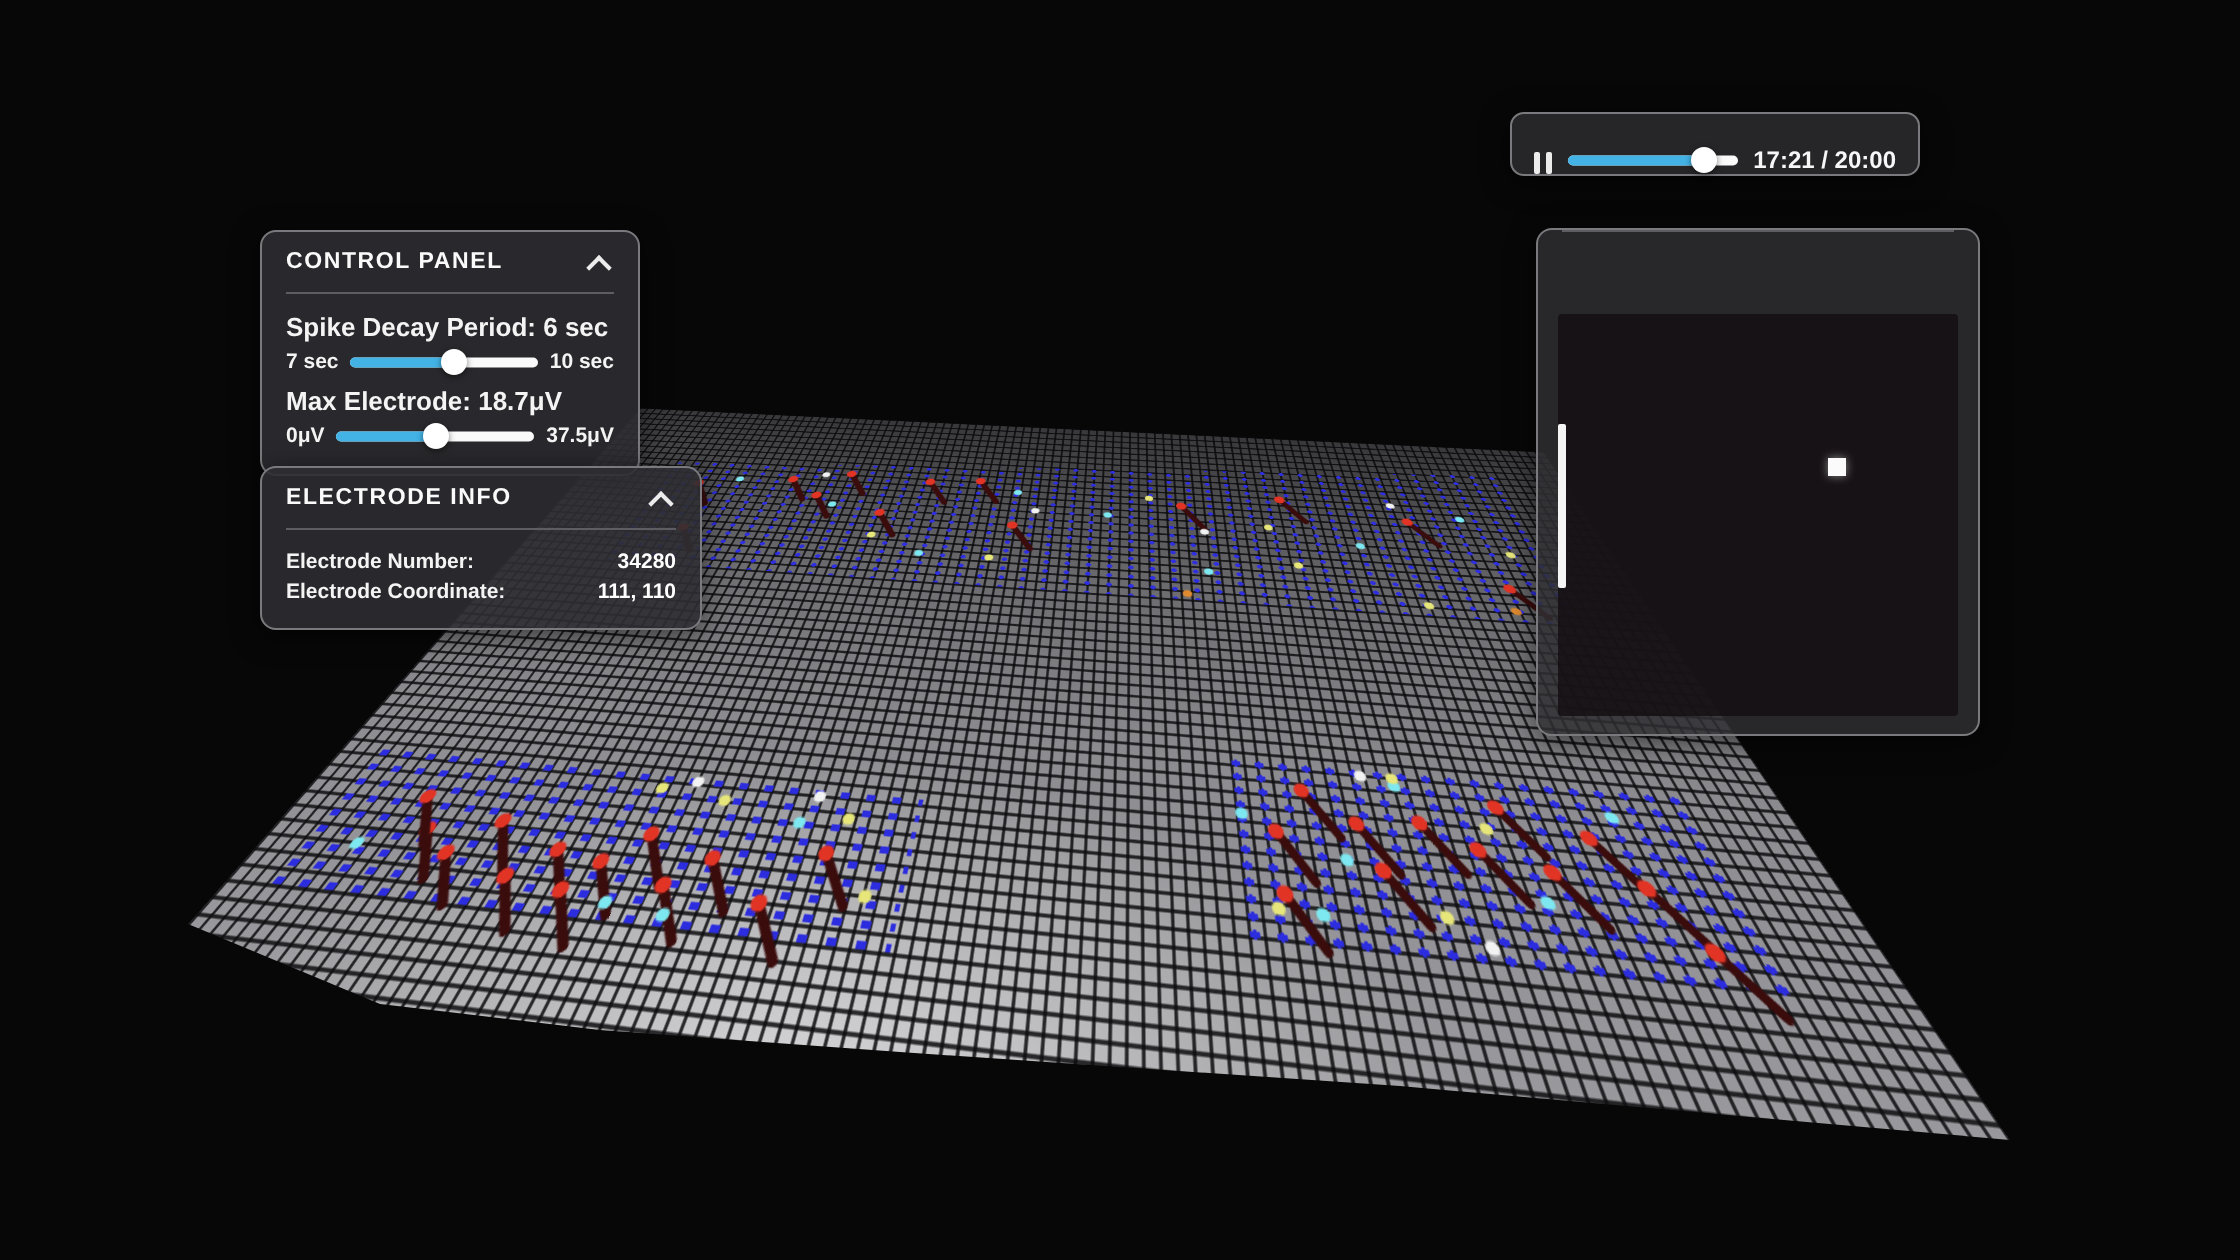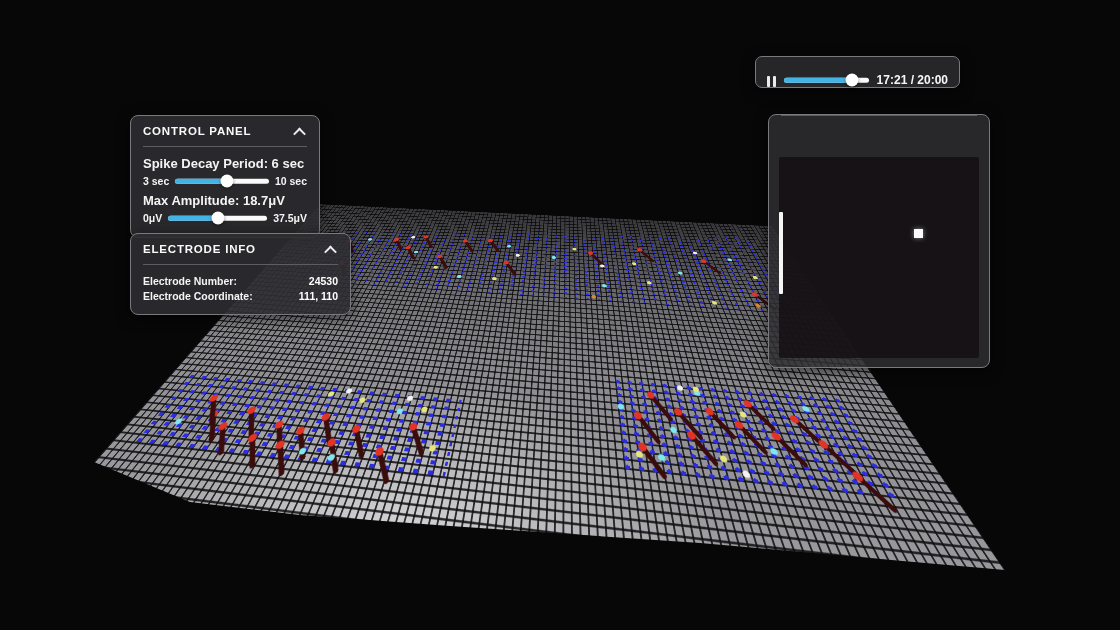--- a/index.html
+++ b/index.html
@@ -242,29 +242,29 @@
     <div class="panel-header">
       <span class="panel-title">CONTROL PANEL</span>
       <button class="chev-btn">
           <span class="chev"></span>
         </button>
     </div>
     <div class="divider"></div>
     <div class="cp-body">
       <div class="cp-label">Spike Decay Period: 6 sec</div>
       <div class="slider-row">
-        <span class="minl">3 sec</span>
+        <span class="minl">7 sec</span>
         <div class="slider" style="--p: 55%;">
           <div class="track"></div>
           <div class="fill"></div>
           <div class="thumb"></div>
         </div>
         <span class="maxl">10 sec</span>
       </div>
-      <div class="cp-label">Max Amplitude: 18.7μV</div>
+      <div class="cp-label">Max Electrode: 18.7μV</div>
       <div class="slider-row">
         <span class="minl">0μV</span>
         <div class="slider" style="--p: 50%;">
           <div class="track"></div>
           <div class="fill"></div>
           <div class="thumb"></div>
         </div>
         <span class="maxl">37.5μV</span>
       </div>
     </div>
@@ -274,21 +274,21 @@
     <div class="panel-header">
       <span class="panel-title">ELECTRODE INFO</span>
       <button class="chev-btn">
           <span class="chev"></span>
         </button>
     </div>
     <div class="divider"></div>
     <div class="ei-body">
       <div class="info-row">
         <span>Electrode Number:</span>
-        <span class="val">24530</span>
+        <span class="val">34280</span>
       </div>
       <div class="info-row">
         <span>Electrode Coordinate:</span>
         <span class="val">111, 110</span>
       </div>
     </div>
   </div>
 
   <div id="game-visualiser" class="panel">
     <div class="divider"></div>

